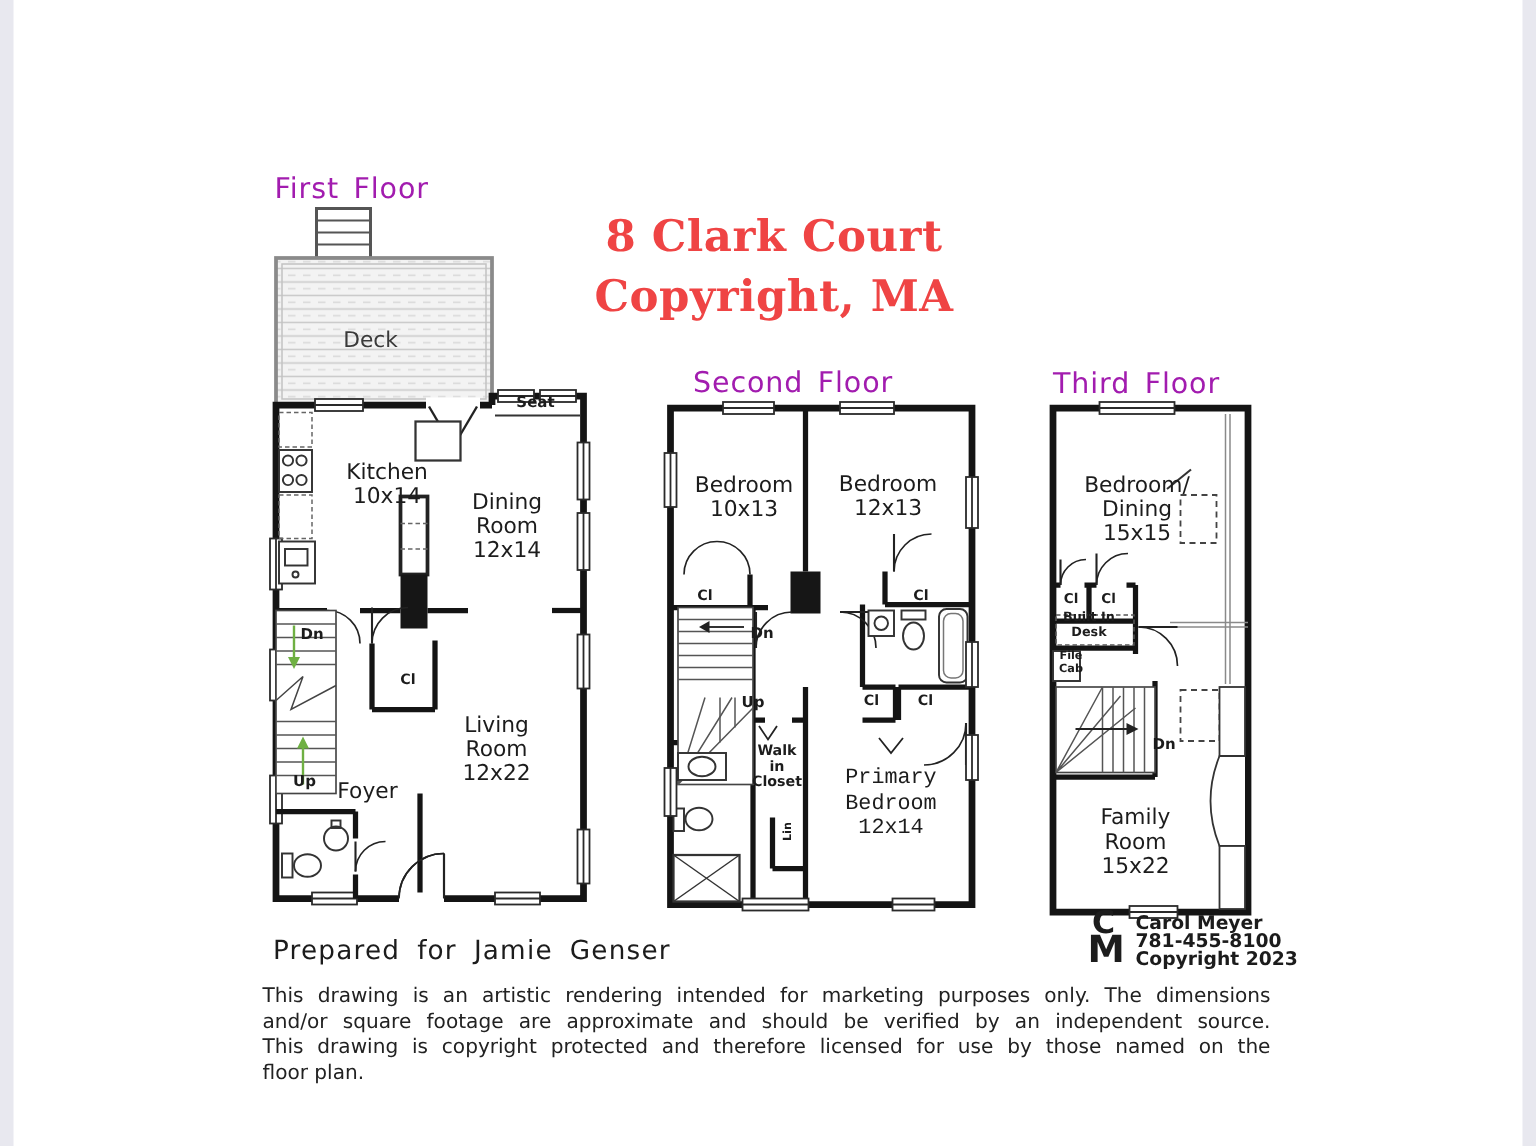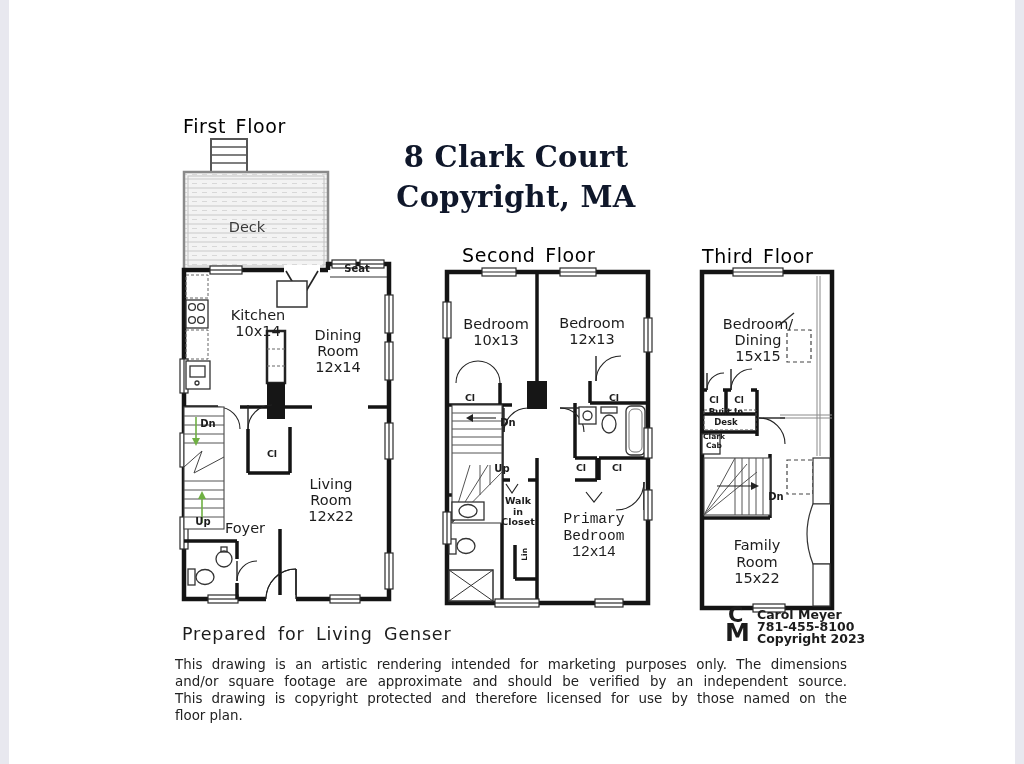--- a/index.html
+++ b/index.html
@@ -7,22 +7,22 @@
     width:1024px;height:764px;position:relative;background:#ffffff;
     font-family:"DejaVu Sans",sans-serif;overflow:hidden;color:#1d1d1d;
   }
   .edge{position:absolute;top:0;height:764px;background:#e8e8ef;}
   .edge.left{left:0;width:9px;}
   .edge.right{right:0;width:9px;}
   svg{position:absolute;overflow:visible;}
   .lbl{position:absolute;white-space:pre-line;text-align:center;transform:translateX(-50%);
        color:#1c1c1c;line-height:16px;z-index:5;}
   .lbl-l{position:absolute;color:#1c1c1c;z-index:5;white-space:pre;}
-  .heading{font-size:19px;letter-spacing:.6px;word-spacing:3px;color:#000000;}
-  .title{font-family:"DejaVu Serif",serif;font-weight:700;font-size:29px;color:#0f172a;
+  .heading{font-size:19px;letter-spacing:.6px;word-spacing:3px;color:#a21caf;}
+  .title{font-family:"DejaVu Serif",serif;font-weight:700;font-size:29px;color:#ef4444;
          letter-spacing:.3px;}
   .small-bold{font-weight:700;}
   .disc{position:absolute;left:175px;width:672px;font-size:13.4px;line-height:17px;
         color:#222;text-align:justify;z-index:5;}
   .disc.j{text-align-last:justify;}
   .vert{writing-mode:vertical-rl;transform:rotate(180deg);}
 </style>
 </head>
 <body>
 
@@ -405,28 +405,28 @@
   </g>
 </svg>
 
 <div class="lbl" style="left:758px;top:316px;font-size:14.5px;">Bedroom/
 Dining
 15x15</div>
 <div class="lbl small-bold" style="left:714px;top:392px;font-size:9px;">Cl</div>
 <div class="lbl small-bold" style="left:739px;top:392px;font-size:9px;">Cl</div>
 <div class="lbl small-bold" style="left:726px;top:408px;font-size:8.5px;line-height:9.5px;">Built In
 Desk</div>
-<div class="lbl small-bold" style="left:714px;top:433px;font-size:7.5px;line-height:8.5px;">Clark
+<div class="lbl small-bold" style="left:714px;top:433px;font-size:7.5px;line-height:8.5px;">File
 Cab</div>
 <div class="lbl small-bold" style="left:776px;top:489px;font-size:10px;">Dn</div>
 <div class="lbl" style="left:757px;top:537px;font-size:14.5px;line-height:16.5px;">Family
 Room
 15x22</div>
 
-<div class="lbl-l" style="left:182px;top:624px;font-size:17.5px;letter-spacing:.8px;word-spacing:5px;">Prepared for Living Genser</div>
+<div class="lbl-l" style="left:182px;top:624px;font-size:17.5px;letter-spacing:.8px;word-spacing:5px;">Prepared for Jamie Genser</div>
 
 <div>
   <div class="lbl-l small-bold" style="left:728px;top:605px;font-size:21px;line-height:20px;">C</div>
   <div class="lbl-l small-bold" style="left:725px;top:621px;font-size:25px;line-height:24px;">M</div>
   <div class="lbl-l small-bold" style="left:757px;top:609px;font-size:12.5px;line-height:12px;">Carol Meyer</div>
   <div class="lbl-l small-bold" style="left:757px;top:621px;font-size:12.5px;line-height:12px;">781-455-8100</div>
   <div class="lbl-l small-bold" style="left:757px;top:633px;font-size:12.5px;line-height:12px;">Copyright 2023</div>
 </div>
 
 <div>

